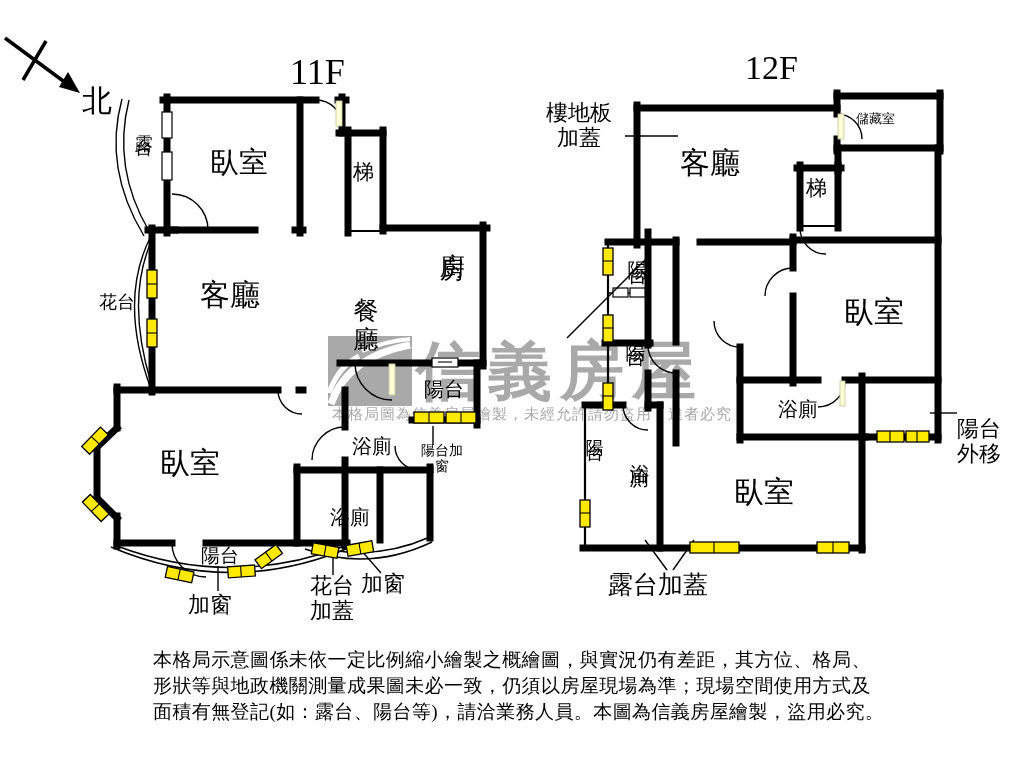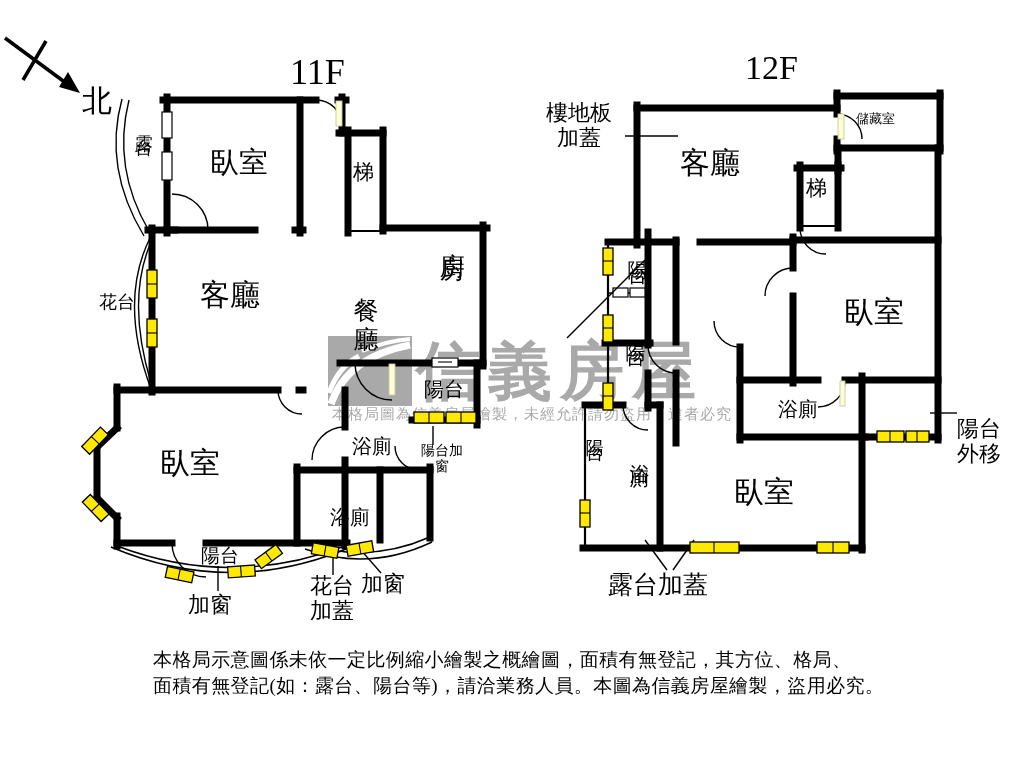--- a/index.html
+++ b/index.html
@@ -265,17 +265,18 @@
   <div class="lbl v" style="left:584px;top:426px;font-size:18px;">陽台</div>
   <div class="lbl v" style="left:628px;top:448px;font-size:20px;">浴廁</div>
   <div class="lbl" style="left:778px;top:398px;font-size:20px;">浴廁</div>
   <div class="lbl" style="left:734px;top:475px;font-size:30px;">臥室</div>
 
   <div class="lbl wrap" style="left:544px;top:100px;font-size:22px;width:70px;">樓地板加蓋</div>
   <div class="lbl wrap" style="left:955px;top:382px;font-size:22px;width:48px;margin-top:34px;">陽台外移</div>
   <div class="lbl" style="left:608px;top:570px;font-size:25px;text-align:center;">露台加蓋</div>
 
   <div id="disclaimer">
-    <div>本格局示意圖係未依一定比例縮小繪製之概繪圖，面積有無登記，其方位、格局、</div>
+    <div>本格局示意圖係未依一定比例縮小繪製之概繪圖，與實況仍有差距，其方位、格局、</div>
+    <div>形狀等與地政機關測量成果圖未必一致，仍須以房屋現場為準；現場空間使用方式及</div>
     <div>面積有無登記(如：露台、陽台等)，請洽業務人員。本圖為信義房屋繪製，盜用必究。</div>
   </div>
 
 </div>
 
 </body></html>

